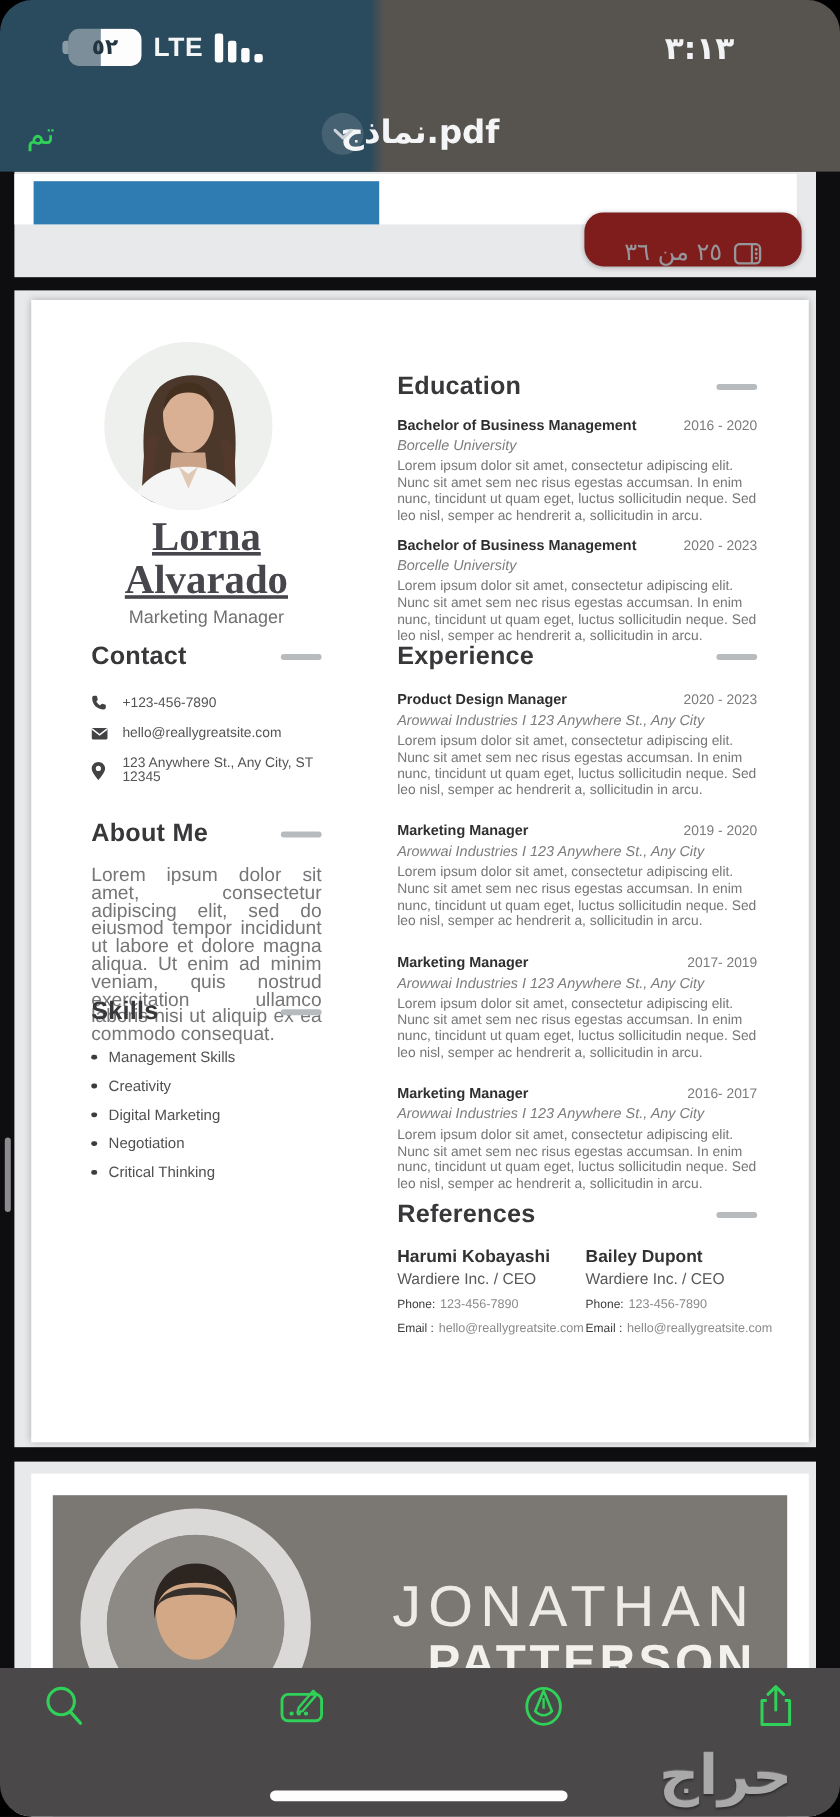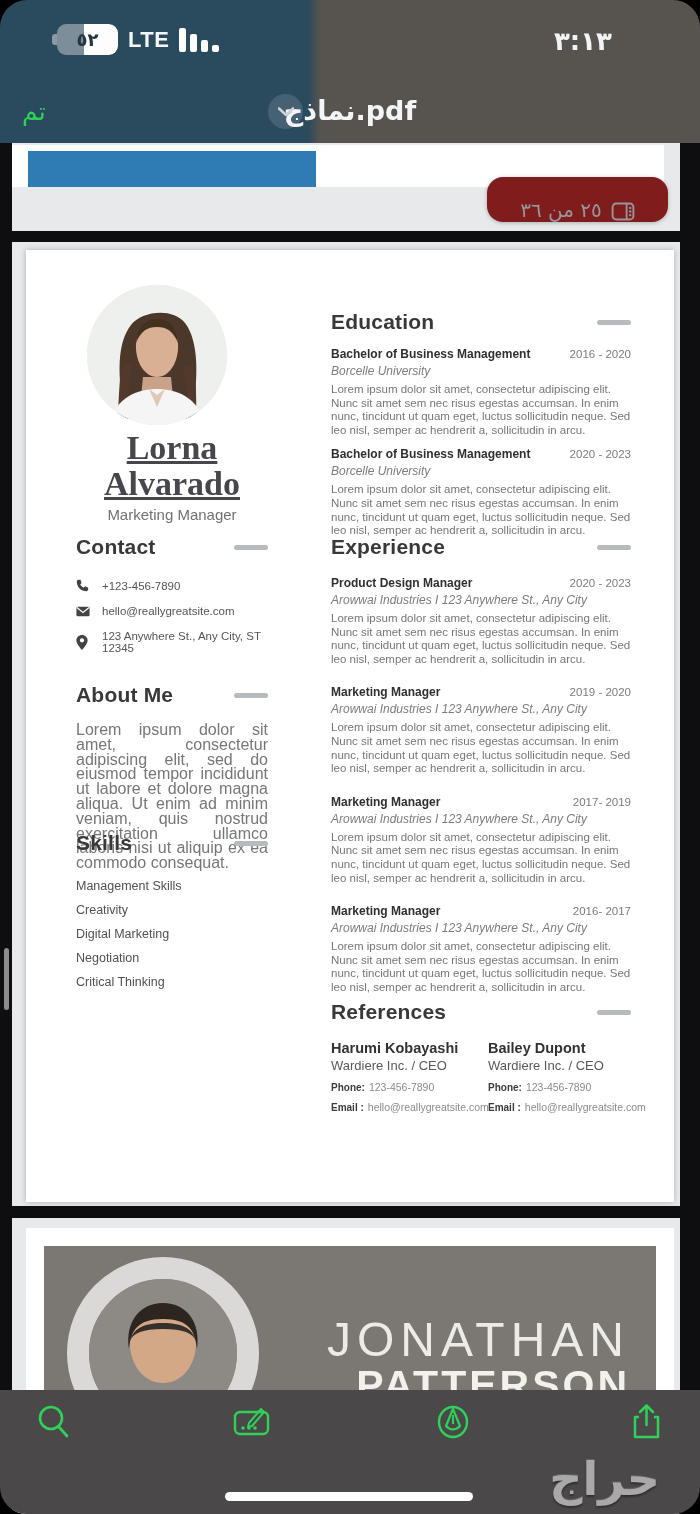--- a/index.html
+++ b/index.html
@@ -55,34 +55,34 @@
   #photo1 { position:absolute; left:61px; top:35px; width:140px; height:140px; border-radius:50%;
     background:#edeeec; overflow:hidden;}
   #name1 { position:absolute; left:26px; top:180px; width:240px; text-align:center;
     font-family:"Liberation Serif","DejaVu Serif",serif; font-weight:700; font-size:34px; line-height:36px; color:#46464c;text-decoration:underline;}
   #jobtitle1 { position:absolute; left:26px; top:256px; width:240px; text-align:center; font-size:15px; color:#707072;}
   .c-item { display:flex; align-items:center; gap:11px; margin-bottom:13px; }
   .c-item .ci { flex:0 0 15px; color:#434345; display:flex; align-items:center;}
   .c-item span.ct { font-size:11.5px; color:#545456; }
   .about-body { font-size:16px; line-height:14.8px; color:#767678; text-align:justify; margin-top:16px;}
   .blist { margin-top:14px; }
-  .blist .bi { display:flex; align-items:flex-start; gap:10px; height:24px;flex-direction:column;}
+  .blist .bi { display:flex; align-items:center; gap:10px; height:24px;}
   .blist .dot { width:4.5px; height:4.5px; border-radius:50%; background:#3c3c3e; }
   .blist .bt { font-size:12.5px; color:#505052; }
   .entry { margin-bottom:10px; }
   .e-head { display:flex; justify-content:space-between; align-items:baseline;}
   .e-title { font-size:12px; font-weight:700; color:#2f2f31; }
   .e-dates { font-size:11.5px; color:#7b7b7d; }
   .e-sub { font-size:12px; font-style:italic; color:#7c7c7e; margin-top:3px;}
   .e-body { font-size:11.5px; line-height:13.6px; color:#767678; margin-top:5px;}
   .refs { position:absolute; top:40px; width:160px;}
   .r-name { font-size:14.5px; font-weight:700; color:#323234;}
   .r-role { font-size:13px; color:#59595b; margin-top:2px;}
   .r-line { margin-top:8px; font-size:10.5px; color:#8a8a8c;}
-  .r-line b { font-size:10px; font-weight:700; color:#3c3c3e; margin-right:4px;}
+  .r-line b { font-size:10px; font-weight:400; color:#3c3c3e; margin-right:4px;}
   
   #page2 { position:absolute; left:26px; top:1228px; width:648px; height:286px; background:#ffffff;}
   #p2header { position:absolute; left:18px; top:18px; width:612px; height:268px; background:#7b7874; overflow:hidden;}
   #p2ring { position:absolute; left:23px; top:11px; width:192px; height:192px; border-radius:50%;
     border:22px solid #dad9d7; background:#8d8a86; overflow:hidden;}
   #p2name { position:absolute; right:26px; top:72px; text-align:right; }
   #p2name .n1 { font-size:48px; font-weight:300; letter-spacing:6px; color:#ecebe7; line-height:44px;}
   #p2name .n2 { font-size:41px; font-weight:700; letter-spacing:3px; color:#f2f1ed; line-height:46px;}
   
   #toolbar { position:absolute; left:0; top:1390px; width:700px; height:124px; background:#4a4849; z-index:40;}

